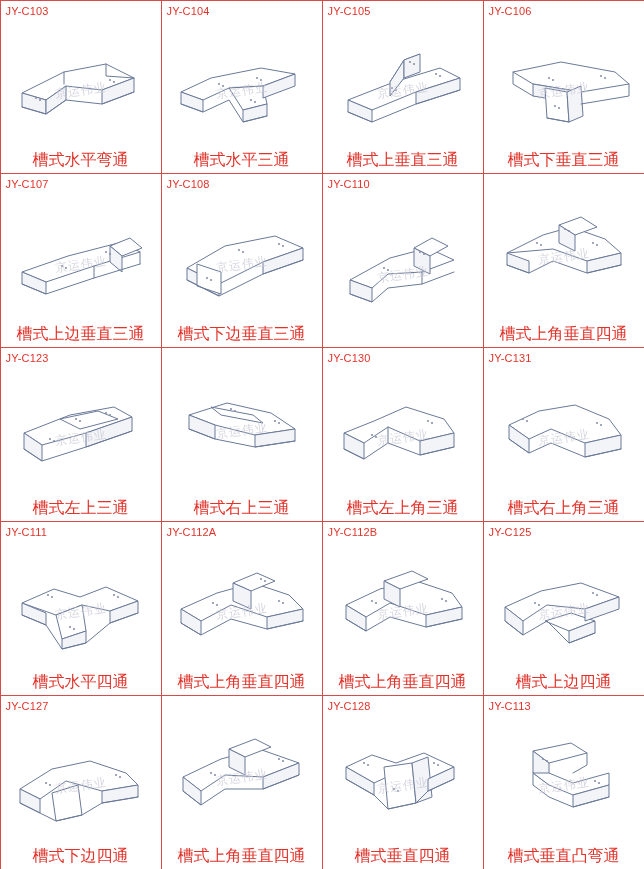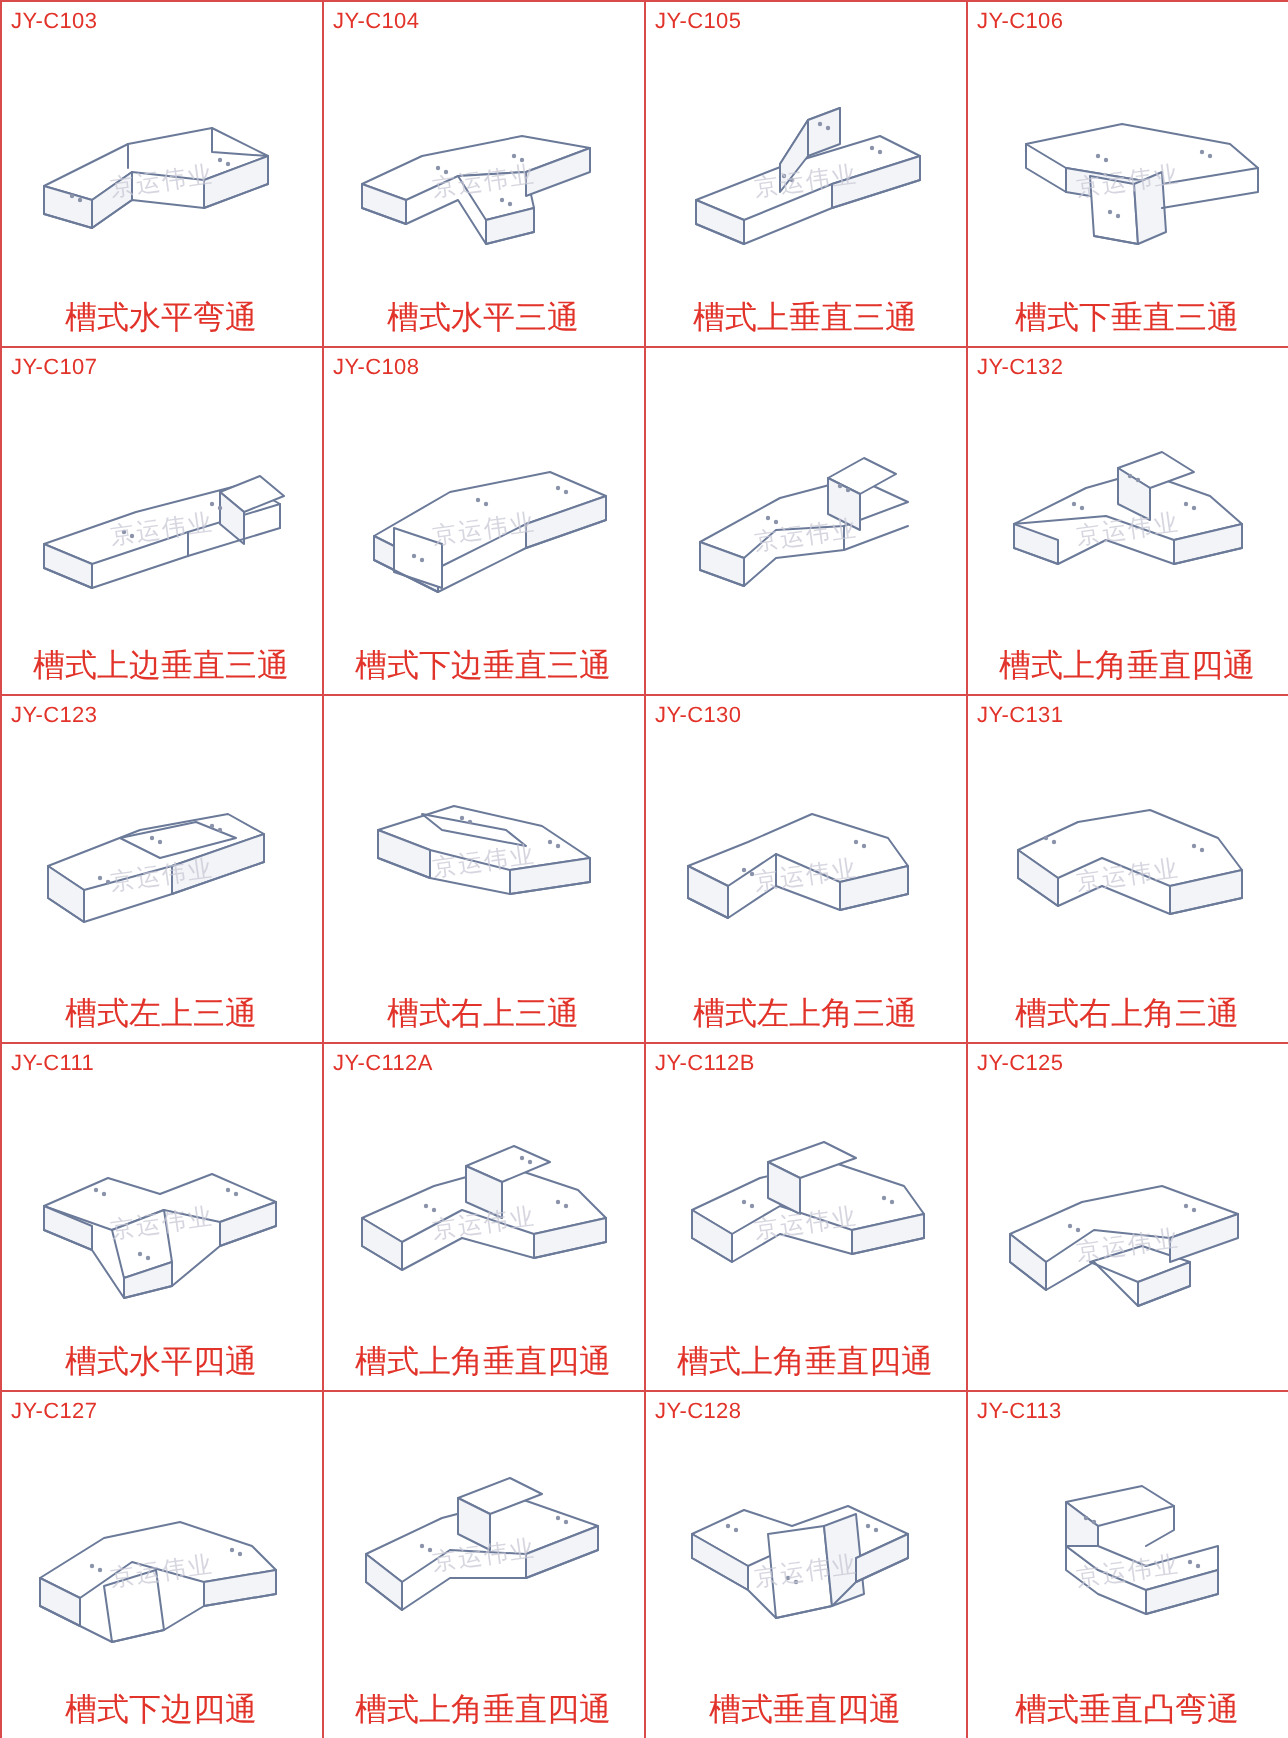--- a/index.html
+++ b/index.html
@@ -200,38 +200,38 @@
           <circle class="dot" cx="112" cy="32" r="1.1"></circle>
           <circle class="dot" cx="116" cy="34" r="1.1"></circle>
           <circle class="dot" cx="40" cy="66" r="1.1"></circle>
           <circle class="dot" cx="44" cy="68" r="1.1"></circle>
         </svg>
       <div class="watermark">京运伟业</div>
     </div>
     <div class="caption">槽式下边垂直三通</div>
   </div>
     <div class="cell">
+    <div class="code">JY-C110</div>
     <div class="art">
       <svg viewBox="0 0 150 95" width="150" height="95">
       <polygon class="fl" points="22,58 62,36 100,26 126,38 94,50 60,52 44,66"></polygon>
       <polygon class="fl" points="86,26 104,16 120,24 102,34"></polygon>
       <polygon class="fl2" points="86,26 102,34 102,52 86,44"></polygon>
       <polygon class="fl2" points="22,58 44,66 44,80 22,72"></polygon>
       <polyline class="ln" points="22,72 44,80 60,66 94,62 126,50"></polyline>
       <polyline class="ln" points="94,50 94,62"></polyline>
       <circle class="dot" cx="56" cy="46" r="1.1"></circle>
           <circle class="dot" cx="60" cy="48" r="1.1"></circle>
           <circle class="dot" cx="92" cy="30" r="1.1"></circle>
           <circle class="dot" cx="96" cy="32" r="1.1"></circle>
         </svg>
       <div class="watermark">京运伟业</div>
     </div>
   </div>
     <div class="cell">
-    <div class="code">JY-C132</div>
     <div class="art">
       <svg viewBox="0 0 150 95" width="150" height="95">
       <polygon class="fl" points="18,50 54,32 82,24 116,36 132,50 98,58 64,46"></polygon>
       <polygon class="fl" points="70,22 92,14 108,24 86,32"></polygon>
       <polygon class="fl2" points="70,22 86,32 86,48 70,40"></polygon>
       <polygon class="fl2" points="98,58 132,50 132,62 98,70"></polygon>
       <polygon class="fl2" points="18,50 40,58 40,70 18,62"></polygon>
       <polyline class="ln" points="18,62 40,70 64,58 98,70 132,62"></polyline>
       <circle class="dot" cx="48" cy="40" r="1.1"></circle>
           <circle class="dot" cx="52" cy="42" r="1.1"></circle>
@@ -387,20 +387,21 @@
       <polygon class="fl2" points="96,50 130,38 130,50 96,62"></polygon>
       <polygon class="fl2" points="80,72 106,62 106,74 80,84"></polygon>
       <polyline class="ln" points="16,62 34,76 58,62 80,84 106,74"></polyline>
       <circle class="dot" cx="46" cy="44" r="1.1"></circle>
           <circle class="dot" cx="50" cy="46" r="1.1"></circle>
           <circle class="dot" cx="104" cy="34" r="1.1"></circle>
           <circle class="dot" cx="108" cy="36" r="1.1"></circle>
         </svg>
       <div class="watermark">京运伟业</div>
     </div>
+    <div class="caption">槽式上边四通</div>
   </div>
     <div class="cell">
     <div class="code">JY-C127</div>
     <div class="art">
       <svg viewBox="0 0 150 95" width="150" height="95">
       <polygon class="fl" points="14,56 46,36 84,28 120,40 132,52 96,58 60,48 34,66"></polygon>
       <polygon class="fl2" points="14,56 34,66 34,80 14,70"></polygon>
       <polygon class="fl2" points="96,58 132,52 132,64 96,70"></polygon>
       <polygon class="fl" points="46,60 72,52 76,82 50,88"></polygon>
       <polyline class="ln" points="14,70 34,80 50,88 76,82 96,70 132,64"></polyline>

